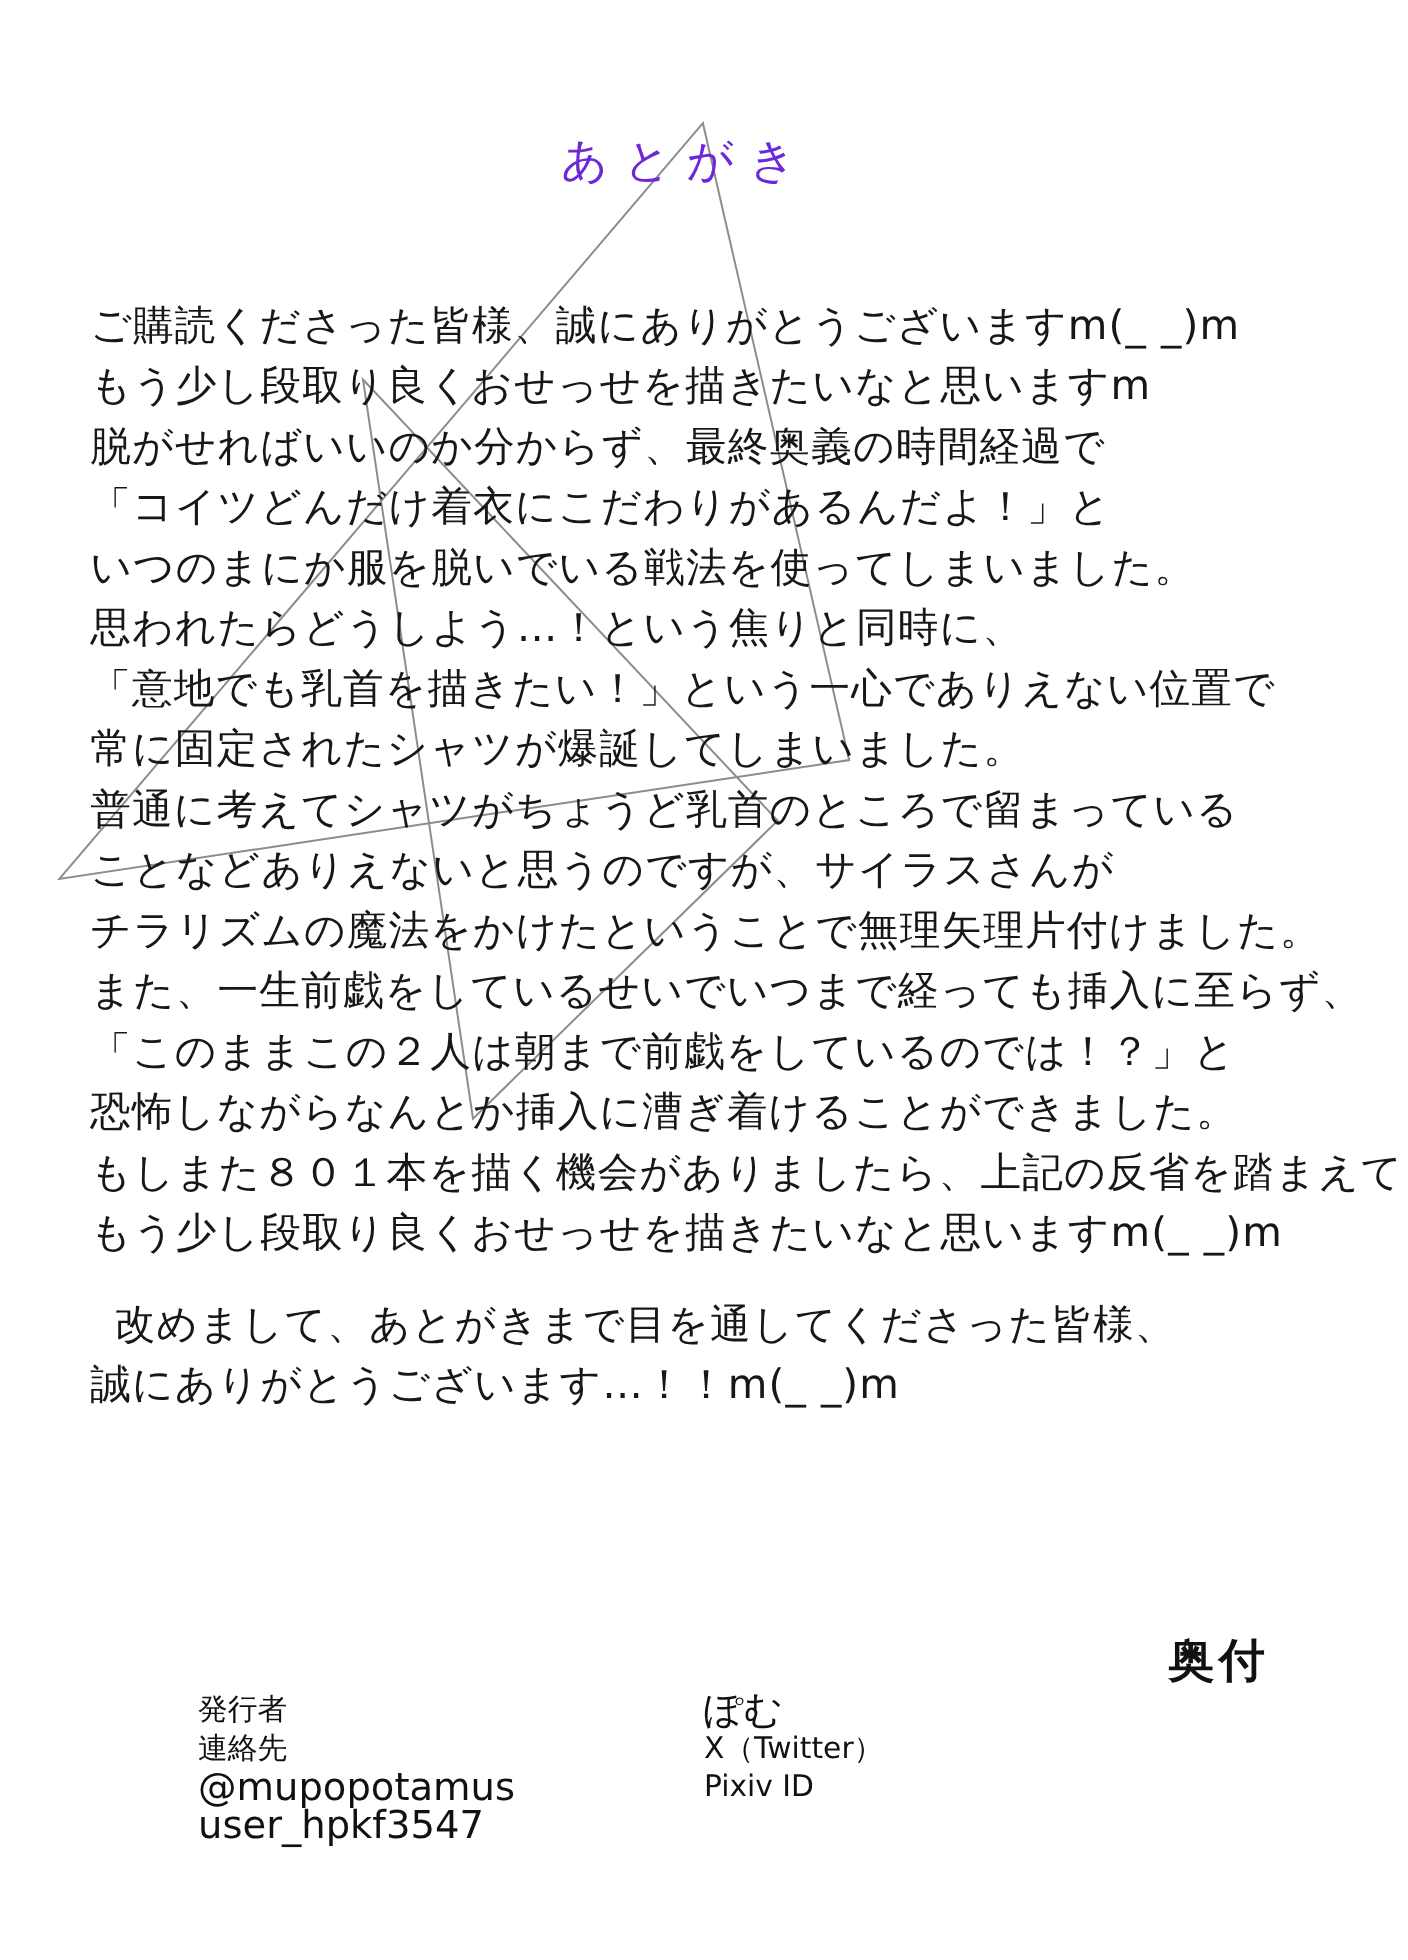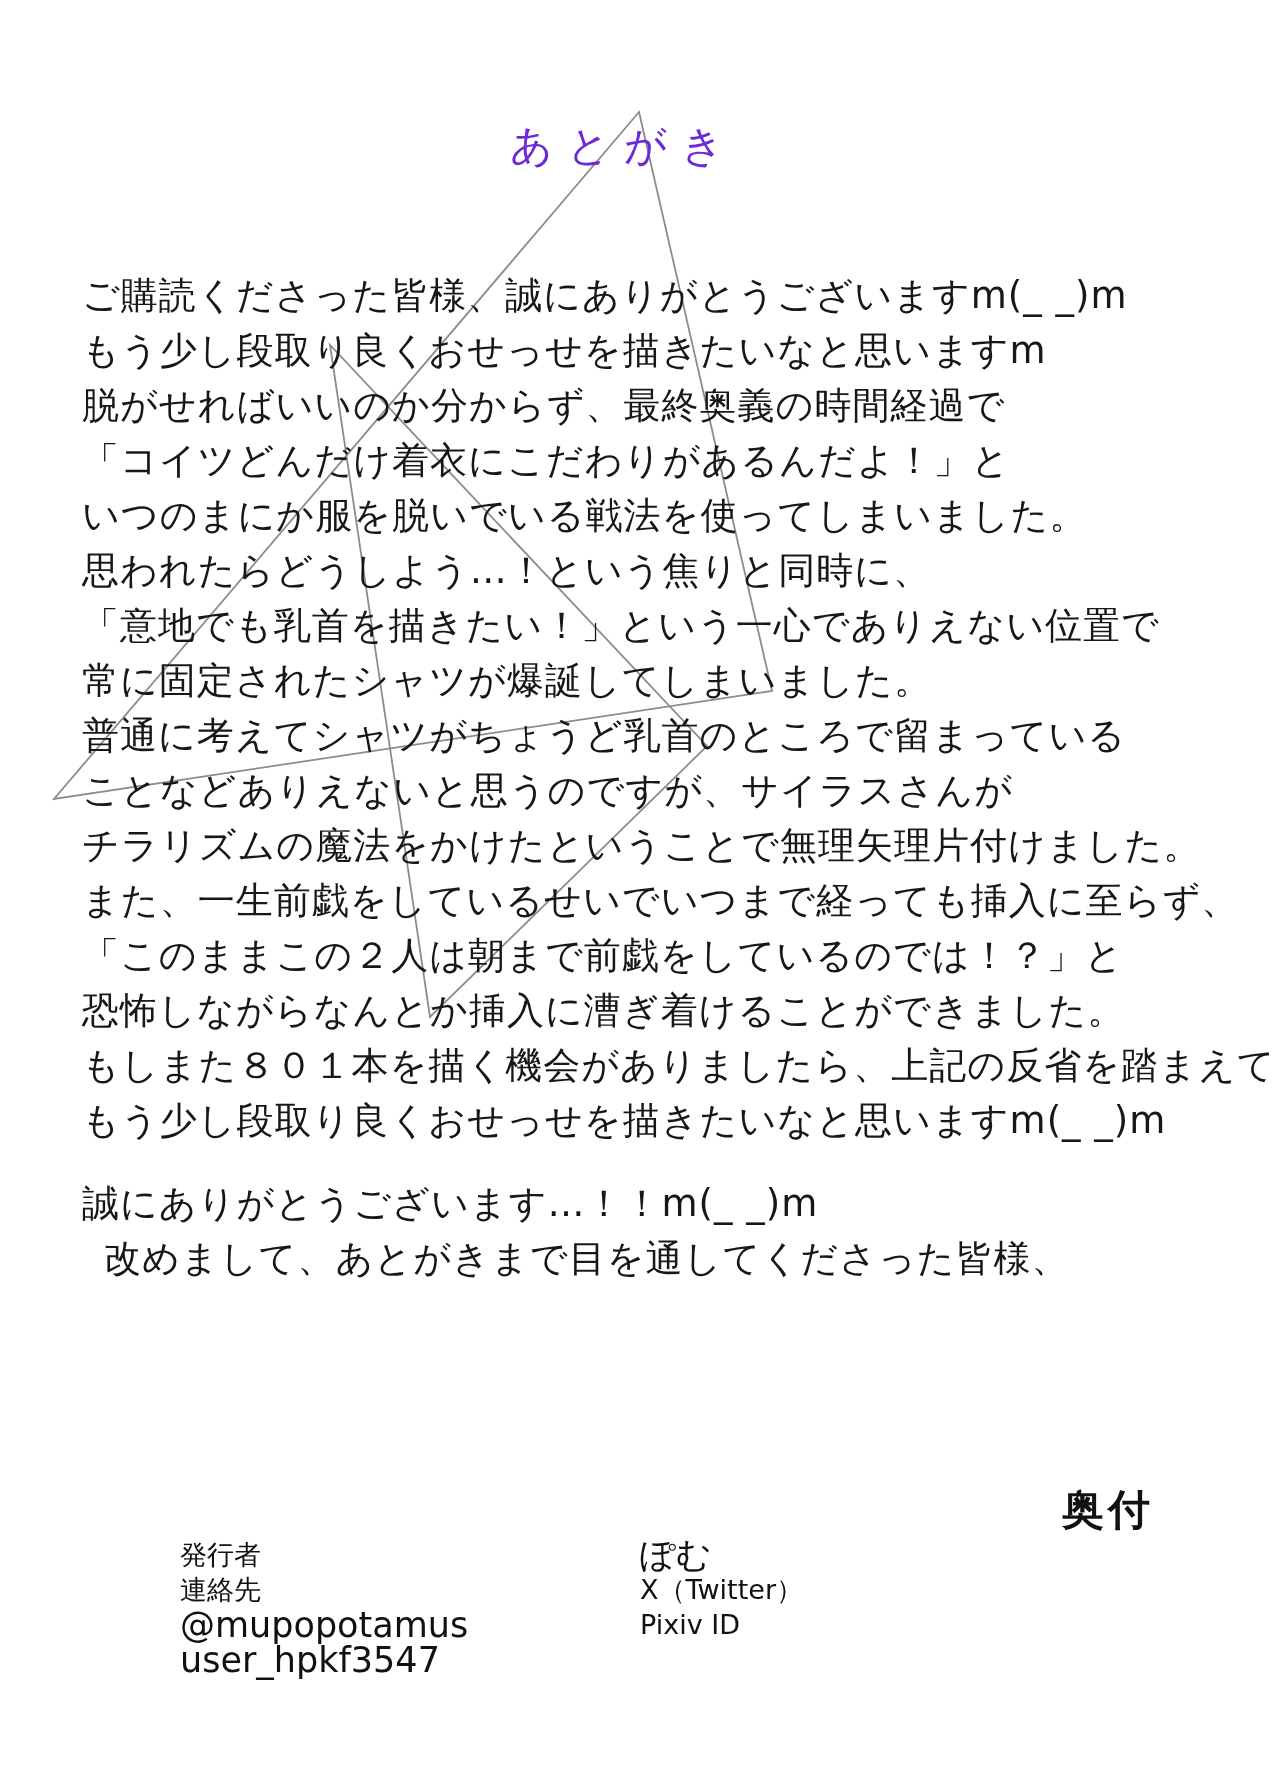--- a/index.html
+++ b/index.html
@@ -105,22 +105,22 @@
   <div class="line">常に固定されたシャツが爆誕してしまいました。</div>
   <div class="line">普通に考えてシャツがちょうど乳首のところで留まっている</div>
   <div class="line">ことなどありえないと思うのですが、サイラスさんが</div>
   <div class="line">チラリズムの魔法をかけたということで無理矢理片付けました。</div>
   <div class="line">また、一生前戯をしているせいでいつまで経っても挿入に至らず、</div>
   <div class="line">「このままこの２人は朝まで前戯をしているのでは！？」と</div>
   <div class="line">恐怖しながらなんとか挿入に漕ぎ着けることができました。</div>
   <div class="line">もしまた８０１本を描く機会がありましたら、上記の反省を踏まえて</div>
   <div class="line">もう少し段取り良くおせっせを描きたいなと思いますm(_ _)m</div>
   <div class="para-gap"></div>
+  <div class="line indented">改めまして、あとがきまで目を通してくださった皆様、</div>
   <div class="line">誠にありがとうございます…！！m(_ _)m</div>
-  <div class="line indented">改めまして、あとがきまで目を通してくださった皆様、</div>
 </div>
 
 <div class="colophon-heading">奥付</div>
 
 <div class="colophon">
   <div class="label">発行者</div>
   <div class="value">ぽむ</div>
   <div class="label">連絡先</div>
   <div class="label">X（Twitter）</div>
   <div class="value">@mupopotamus</div>

